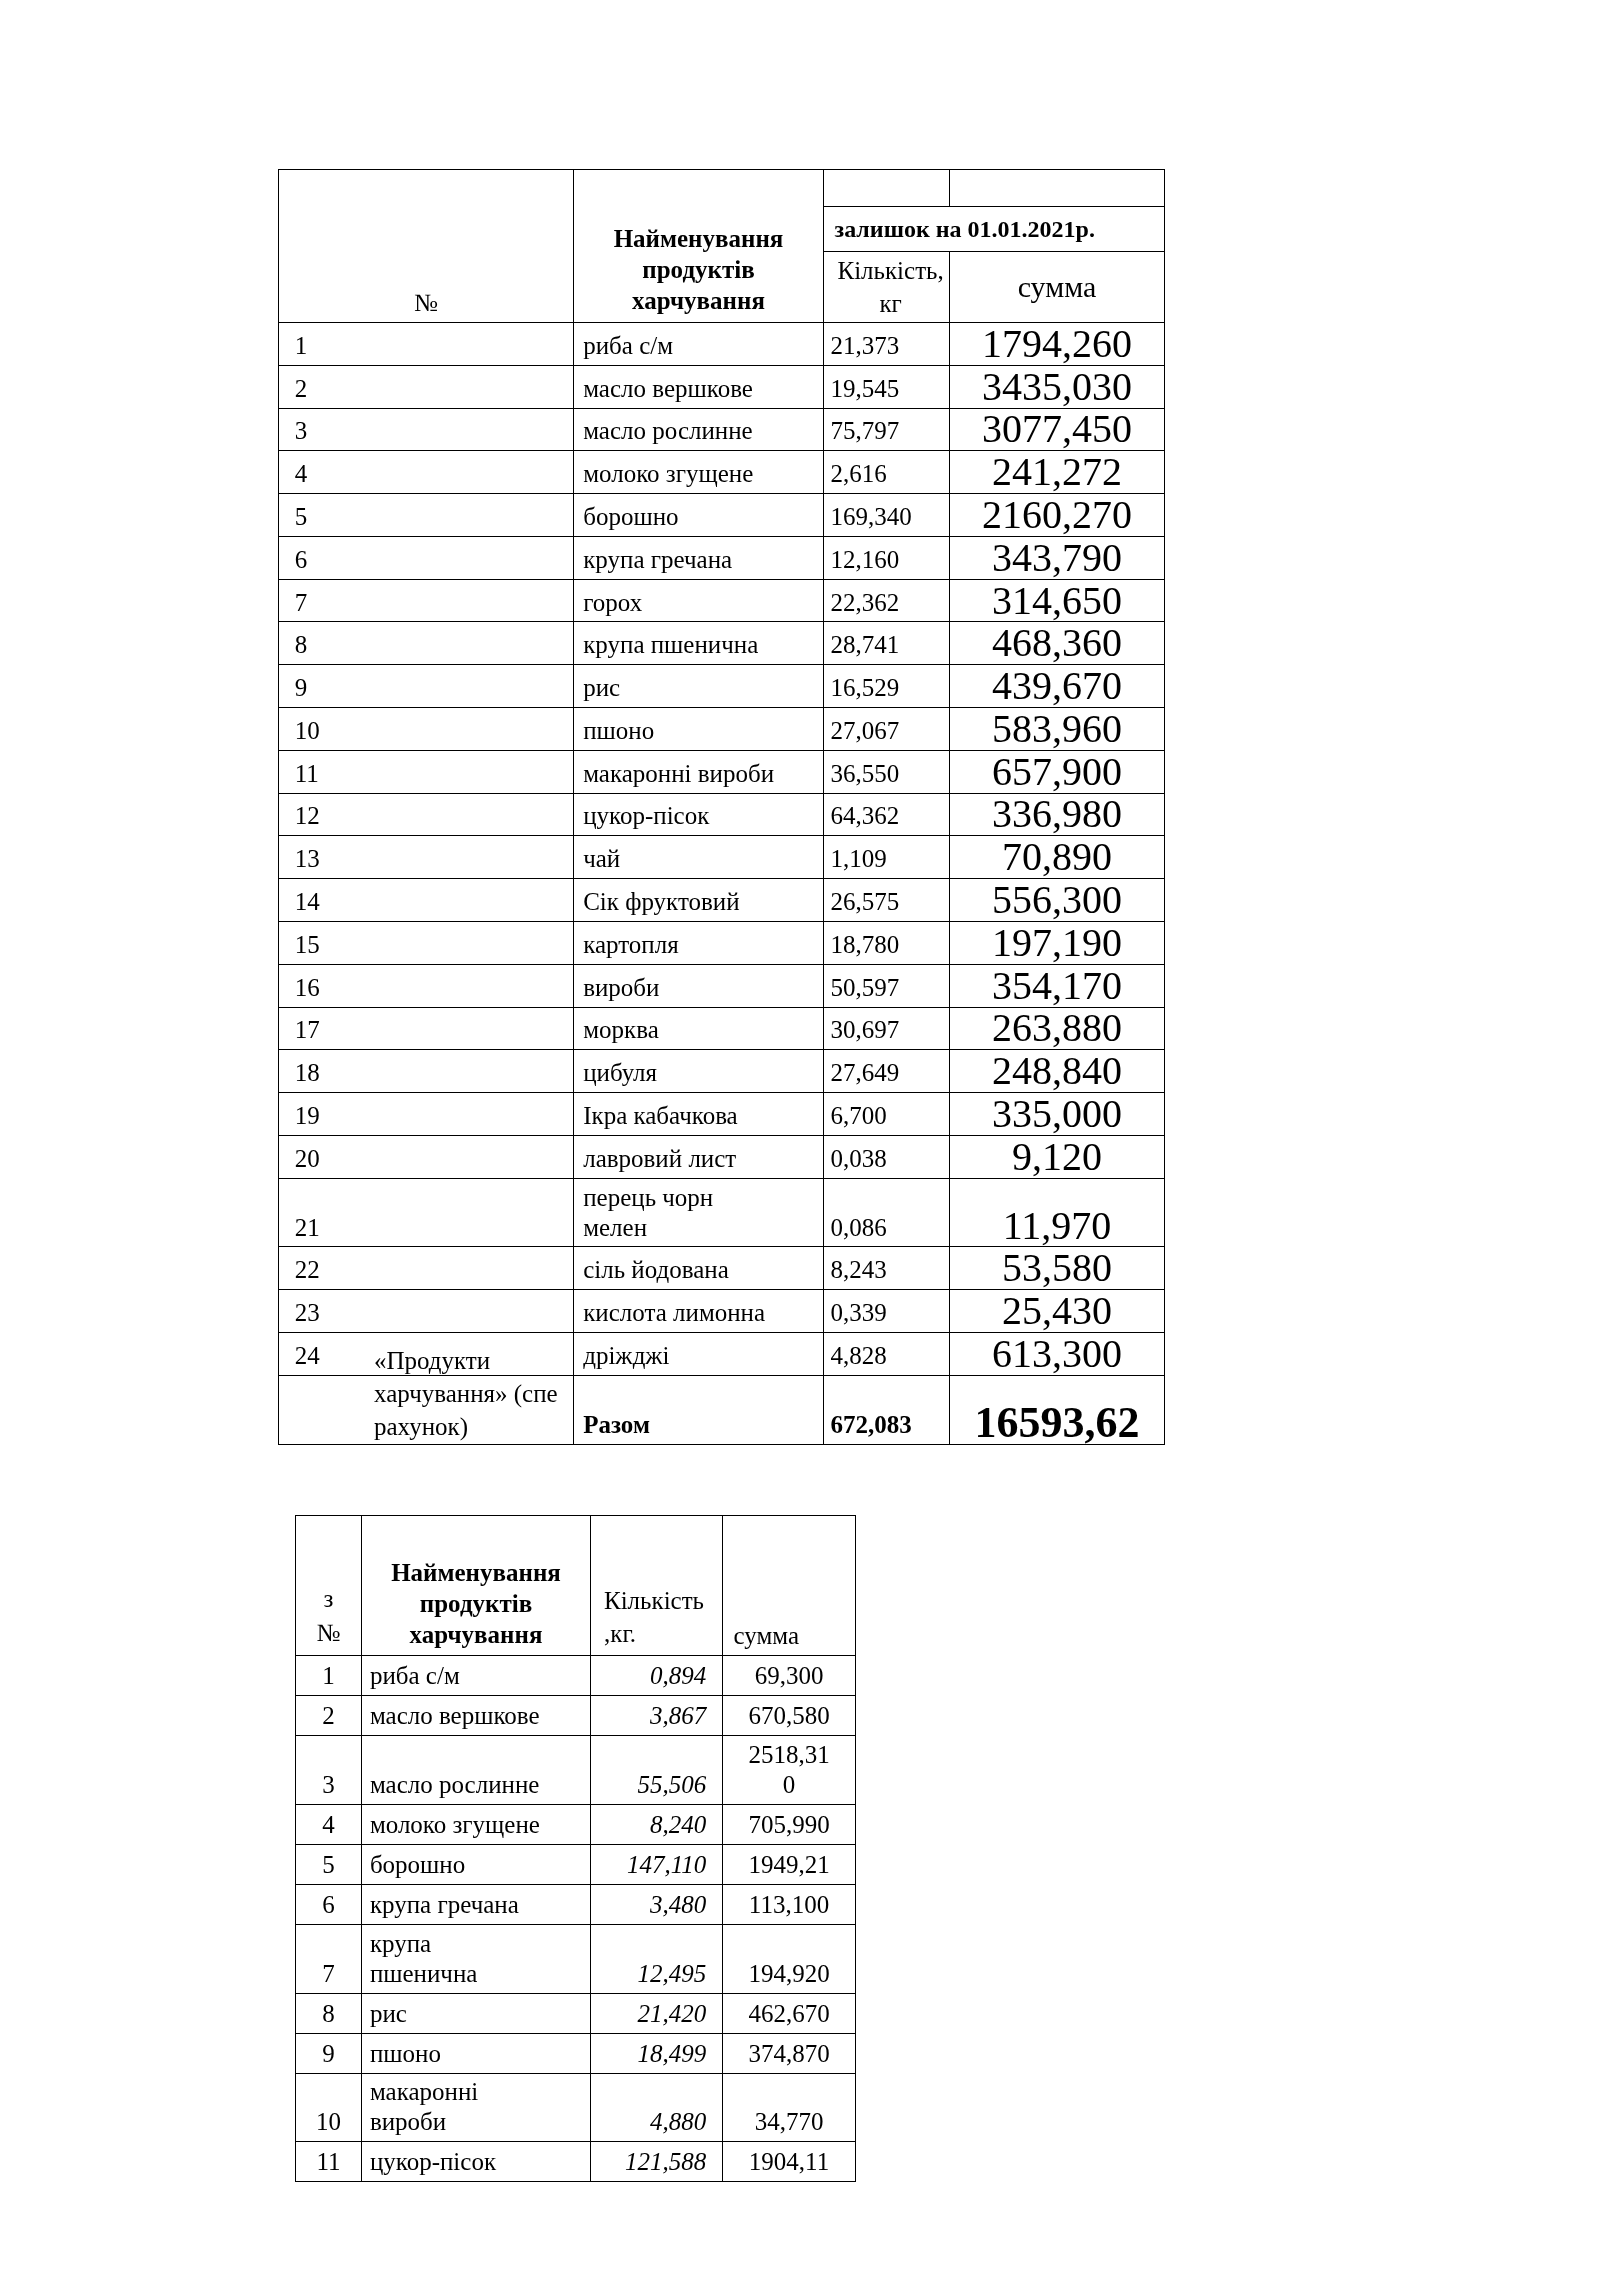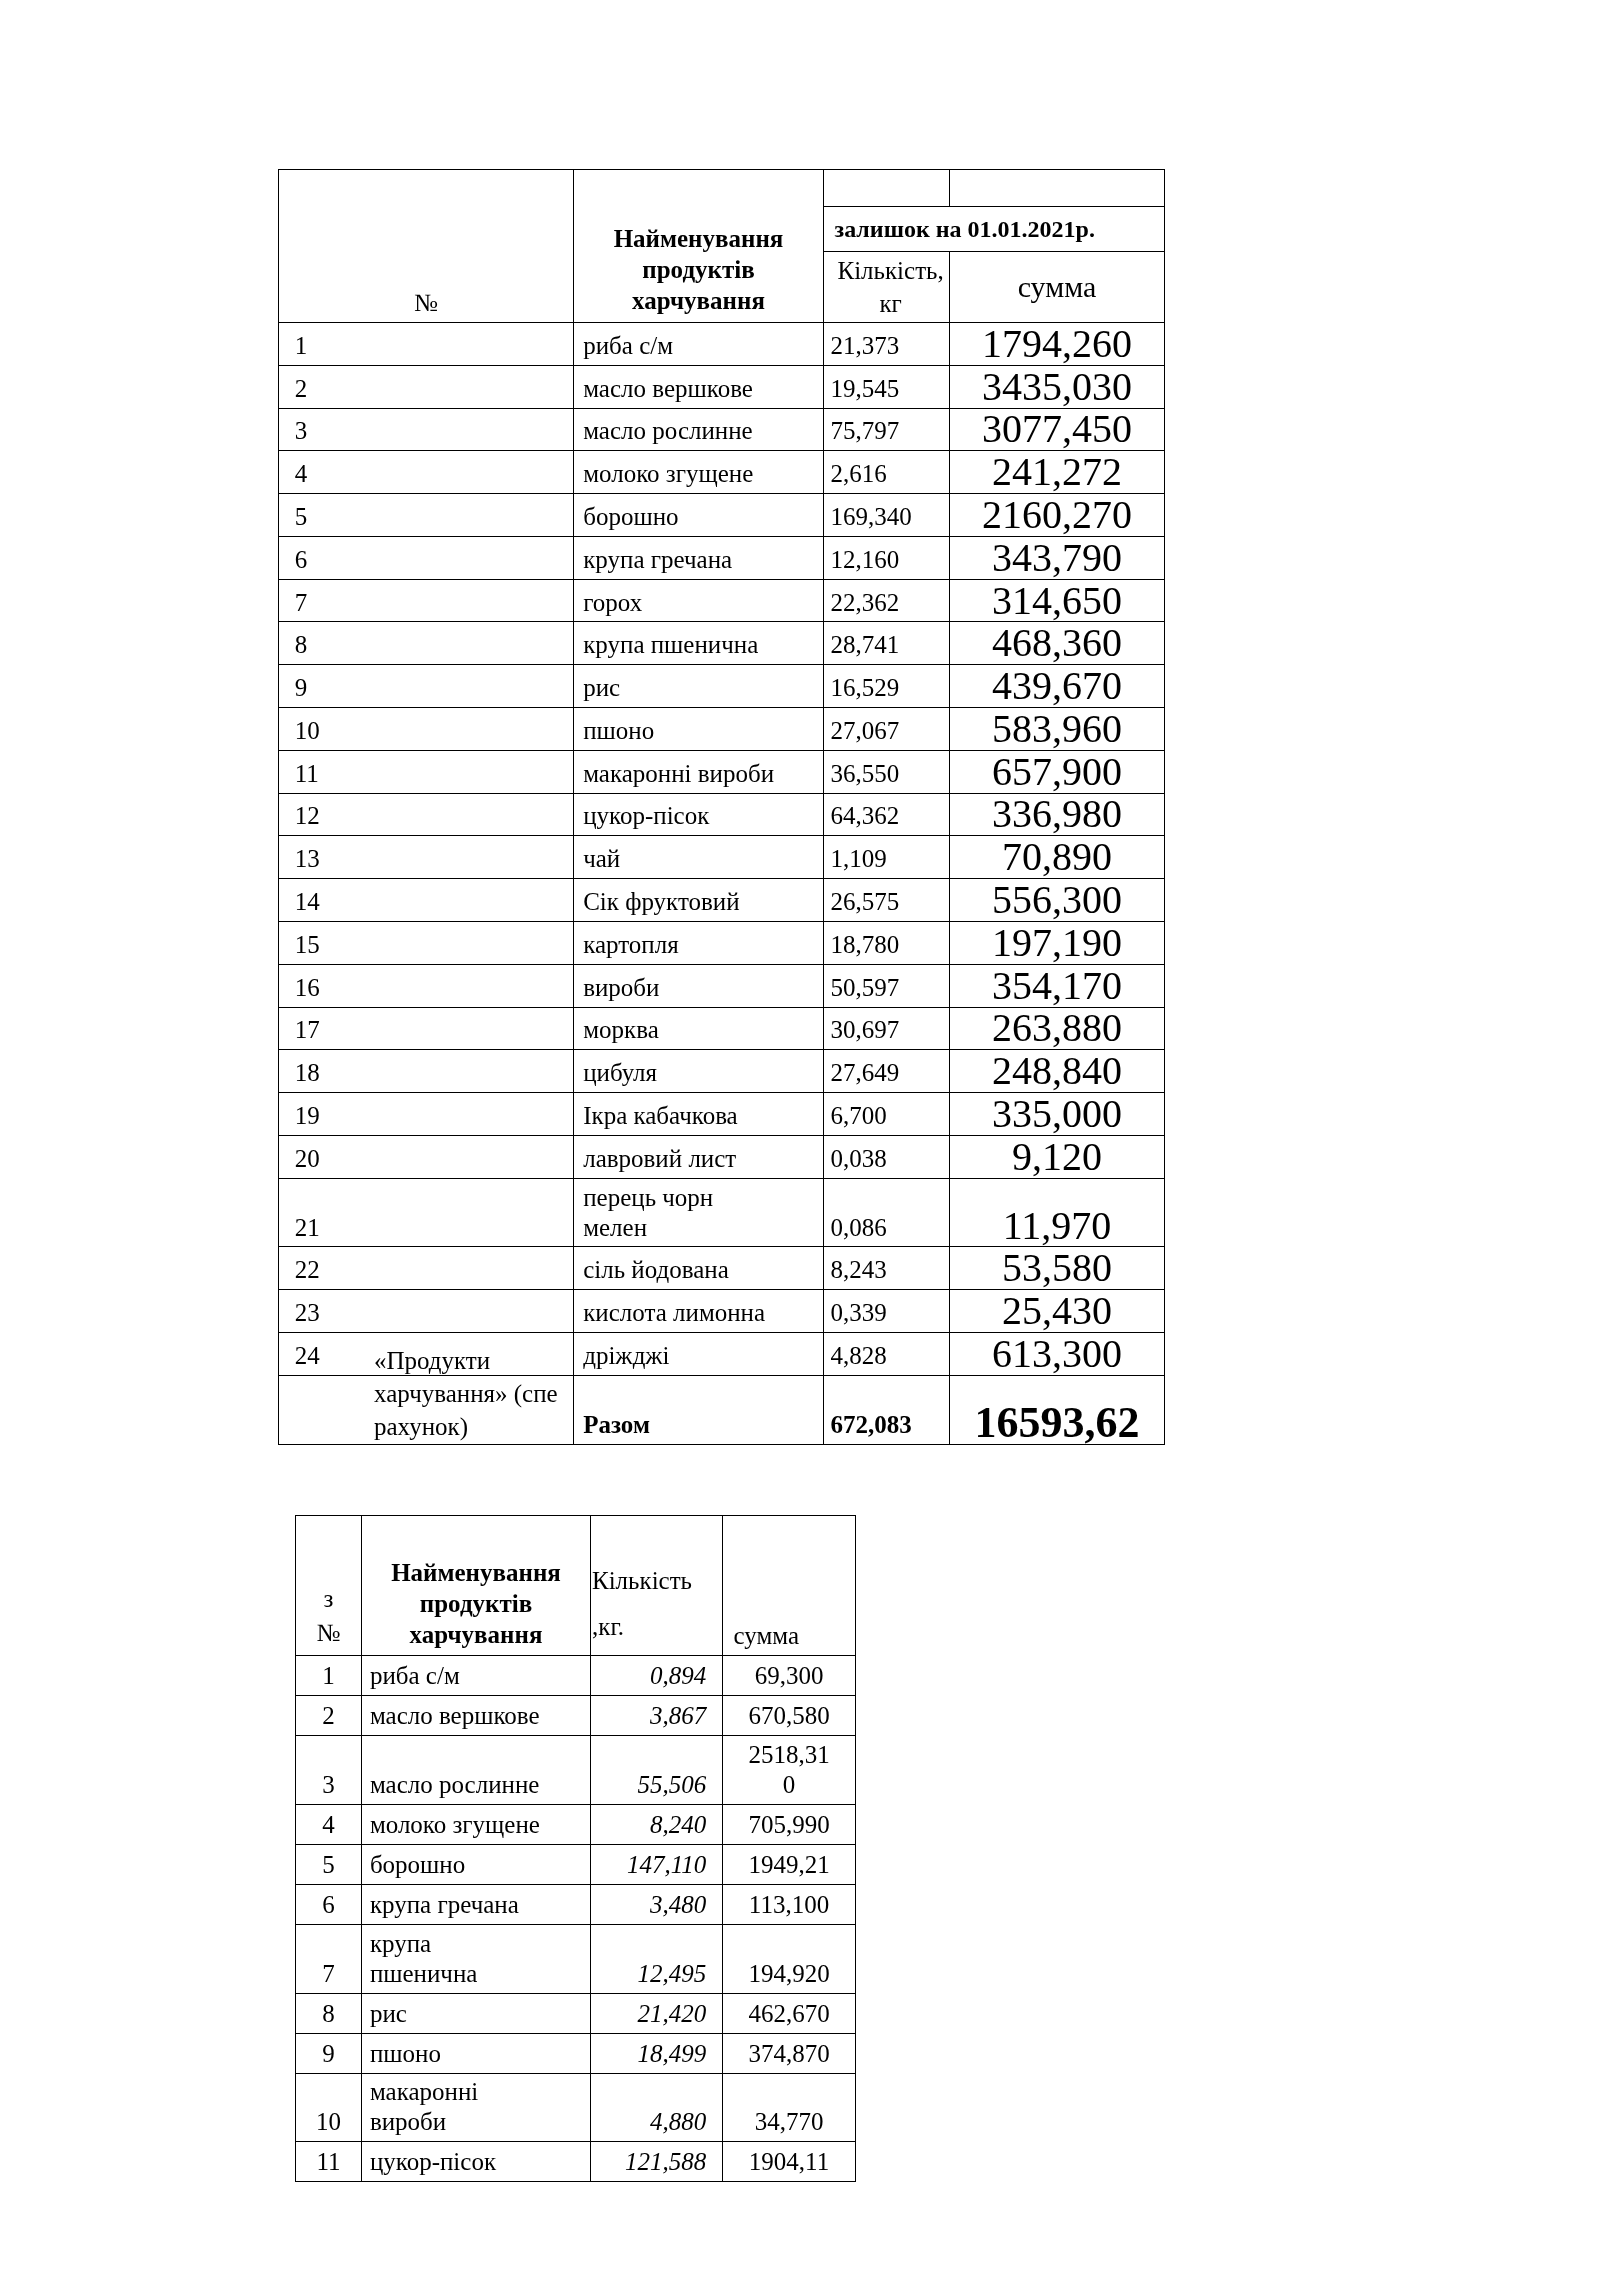--- a/index.html
+++ b/index.html
@@ -68,21 +68,21 @@
   .t2 { left: 295px; top: 1515px; width: 560px; }
   .t2 .c1 { width: 66px; }
   .t2 .c2 { width: 229px; }
   .t2 .c3 { width: 132px; }
   .t2 .c4 { width: 133px; }
 
   .t2 thead tr { height: 140px; }
   .t2 th { vertical-align: bottom; padding-bottom: 5.2px; }
   .h2-no   { text-align: center; font-size: 25px; line-height: 34px; }
   .h2-name { font-weight: bold; font-size: 25px; line-height: 31px; text-align: center; }
-  .h2-qty  { text-align: left; padding-left: 1px; font-size: 25px; line-height: 46px; }
+  .h2-qty  { text-align: left; padding-left: 13px; font-size: 25px; line-height: 33px; }
   .h2-sum  { text-align: left; padding-left: 10.5px; font-size: 25px; }
 
   .t2 tbody tr { height: 40px; }
   .t2 tbody td { font-size: 25px; line-height: 30px; vertical-align: bottom; padding: 3.9px 5.2px; }
   .t2 td.col-no   { text-align: center; }
   .t2 td.col-name { text-align: left;  padding-left: 7.9px; }
   .t2 td.col-qty  { text-align: right; padding-right: 15.7px; font-style: italic; }
   .t2 td.col-sum  { text-align: center; }
 </style>
 </head>

